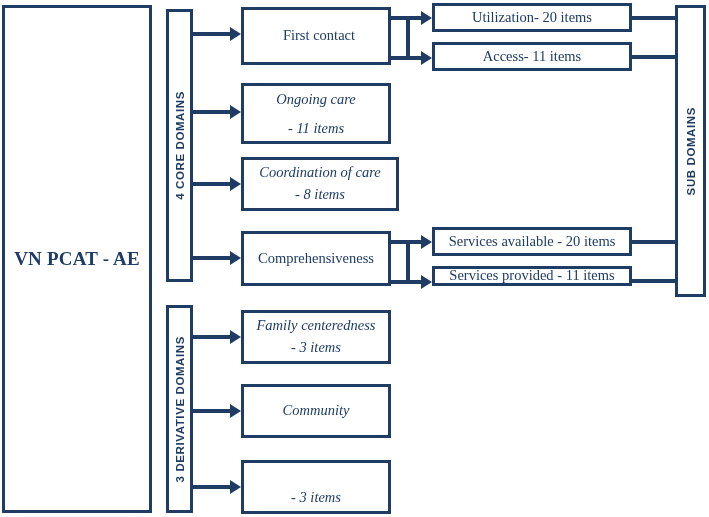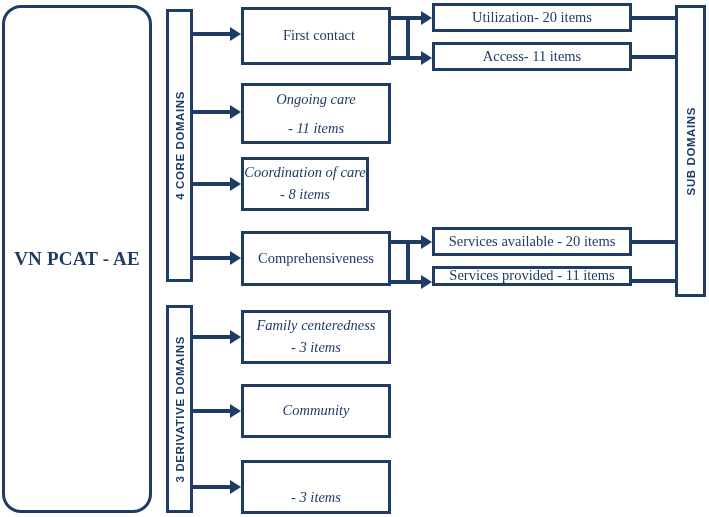--- a/index.html
+++ b/index.html
@@ -78,21 +78,21 @@
     border-top: 7px solid transparent;
     border-bottom: 7px solid transparent;
     border-left: 11px solid #1e3c64;
   }
 </style>
 </head>
 <body>
 
 <div id="diagram">
 
-  <div class="box root-box" style="left:2px; top:5px; width:150px; height:508px;border-radius:19px;">
+  <div class="box root-box" style="left:2px; top:5px; width:150px; height:508px;">
     <span>VN PCAT - AE</span>
   </div>
 
   <div class="rail" style="left:166px; top:9px; width:27px; height:273px;">
     <span>4 CORE DOMAINS</span>
   </div>
 
   <div class="rail" style="left:166px; top:305px; width:27px; height:208px;">
     <span>3 DERIVATIVE DOMAINS</span>
   </div>
@@ -107,21 +107,21 @@
     </span>
   </div>
 
   <div class="box two-line wide-gap" style="left:241px; top:83px; width:150px; height:61px;">
     <span>
       <span>Ongoing care</span><br>
       <span>- 11 items</span>
     </span>
   </div>
 
-  <div class="box two-line" style="left:241px; top:157px; width:128px; height:54px;">
+  <div class="box two-line" style="left:241px; top:157px; width:158px; height:54px;">
     <span>
       <span>Coordination of care</span><br>
       <span>- 8 items</span>
     </span>
   </div>
 
   <div class="box" style="left:241px; top:231px; width:150px; height:55px;">
     <span>
       <span>Comprehensiveness</span>
     </span>

